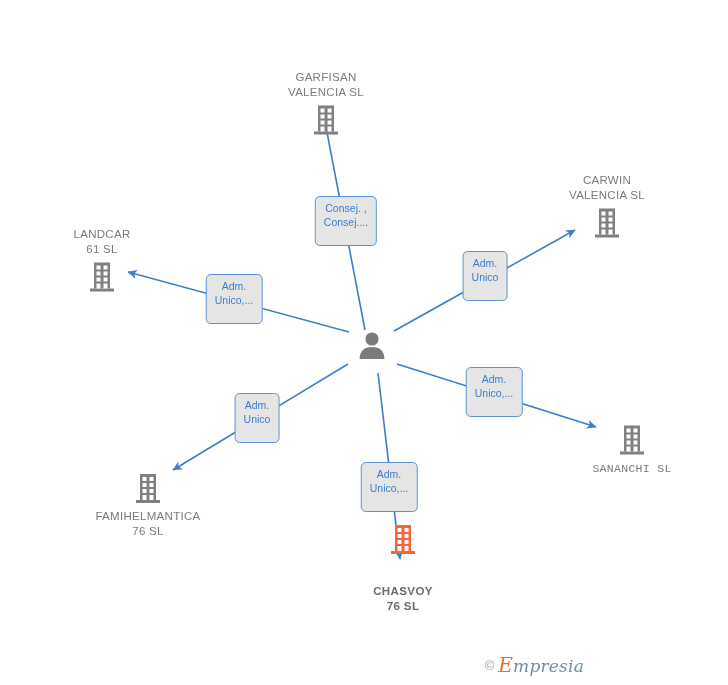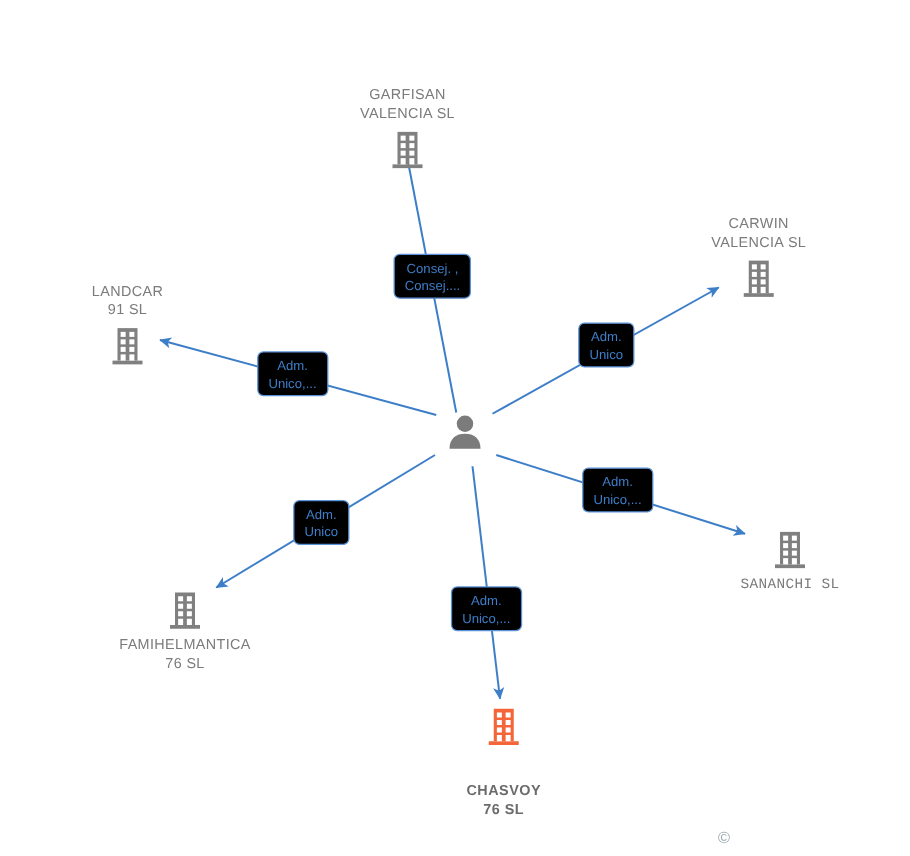--- a/index.html
+++ b/index.html
@@ -61,28 +61,28 @@
   .person-label {
     font-size: 12px;
     line-height: 15px;
     color: #8a8a8a;
     text-align: center;
     white-space: pre-line;
   }
   .edge-label {
     position: absolute;
     transform: translate(-50%, -50%);
-    background: #000000;
+    background: #e5e5e5;
     border: 1px solid #5b93d8;
     border-radius: 5px;
     color: #3d7ec8;
     font-size: 10.5px;
     line-height: 14px;
     text-align: center;
-    padding: 4px 8px 2px 8px;
+    padding: 4px 8px 16px 8px;
     white-space: pre-line;
     box-sizing: border-box;
   }
   #watermark {
     position: absolute;
     right: 8px;
     bottom: 8px;
     display: flex;
     align-items: center;
     gap: 4px;
@@ -156,21 +156,21 @@
             <rect x="18.5" y="12" width="4" height="4" fill="#ffffff"></rect>
             <rect x="11.5" y="18" width="4" height="4" fill="#ffffff"></rect>
             <rect x="18.5" y="18" width="4" height="4" fill="#ffffff"></rect>
             <rect x="11.5" y="24" width="4" height="5" fill="#ffffff"></rect>
             <rect x="18.5" y="24" width="4" height="5" fill="#ffffff"></rect>
           </svg>
         </span>
       </div>
       <div class="node" style="left: 102px; top: 260px;">
         <div class="node-label above">LANDCAR
-91  SL</div>
+61  SL</div>
         <span>
           <svg class="node-icon" viewBox="0 0 34 34" xmlns="http://www.w3.org/2000/svg">
             <rect x="9" y="3" width="16" height="26" fill="#808080"></rect>
             <rect x="5" y="29" width="24" height="3" fill="#808080"></rect>
             <rect x="11.5" y="6" width="4" height="4" fill="#ffffff"></rect>
             <rect x="18.5" y="6" width="4" height="4" fill="#ffffff"></rect>
             <rect x="11.5" y="12" width="4" height="4" fill="#ffffff"></rect>
             <rect x="18.5" y="12" width="4" height="4" fill="#ffffff"></rect>
             <rect x="11.5" y="18" width="4" height="4" fill="#ffffff"></rect>
             <rect x="18.5" y="18" width="4" height="4" fill="#ffffff"></rect>
@@ -207,21 +207,21 @@
             <rect x="18.5" y="12" width="4" height="4" fill="#ffffff"></rect>
             <rect x="11.5" y="18" width="4" height="4" fill="#ffffff"></rect>
             <rect x="18.5" y="18" width="4" height="4" fill="#ffffff"></rect>
             <rect x="11.5" y="24" width="4" height="5" fill="#ffffff"></rect>
             <rect x="18.5" y="24" width="4" height="5" fill="#ffffff"></rect>
           </svg>
         </span>
         <div class="node-label below">FAMIHELMANTICA
 76  SL</div>
       </div>
-      <div class="node" style="left: 403px; top: 610px; gap: 24px;">
+      <div class="node" style="left: 403px; top: 568px; gap: 24px;">
         <span>
           <svg class="node-icon" viewBox="0 0 34 34" xmlns="http://www.w3.org/2000/svg">
             <rect x="9" y="3" width="16" height="26" fill="#f4663a"></rect>
             <rect x="5" y="29" width="24" height="3" fill="#f4663a"></rect>
             <rect x="11.5" y="6" width="4" height="4" fill="#ffffff"></rect>
             <rect x="18.5" y="6" width="4" height="4" fill="#ffffff"></rect>
             <rect x="11.5" y="12" width="4" height="4" fill="#ffffff"></rect>
             <rect x="18.5" y="12" width="4" height="4" fill="#ffffff"></rect>
             <rect x="11.5" y="18" width="4" height="4" fill="#ffffff"></rect>
             <rect x="18.5" y="18" width="4" height="4" fill="#ffffff"></rect>
@@ -251,15 +251,16 @@
       <div class="edge-label" style="left: 494px; top: 392px;">Adm.
 Unico,...</div>
       <div class="edge-label" style="left: 257px; top: 418px;">Adm.
 Unico</div>
       <div class="edge-label" style="left: 389px; top: 487px;">Adm.
 Unico,...</div>
     </div>
 
   <div id="watermark">
     <span class="copy">©</span>
+    <span class="brand"><span class="cap">E</span><span>mpresia</span></span>
   </div>
 
 </div>
 
 </body></html>

